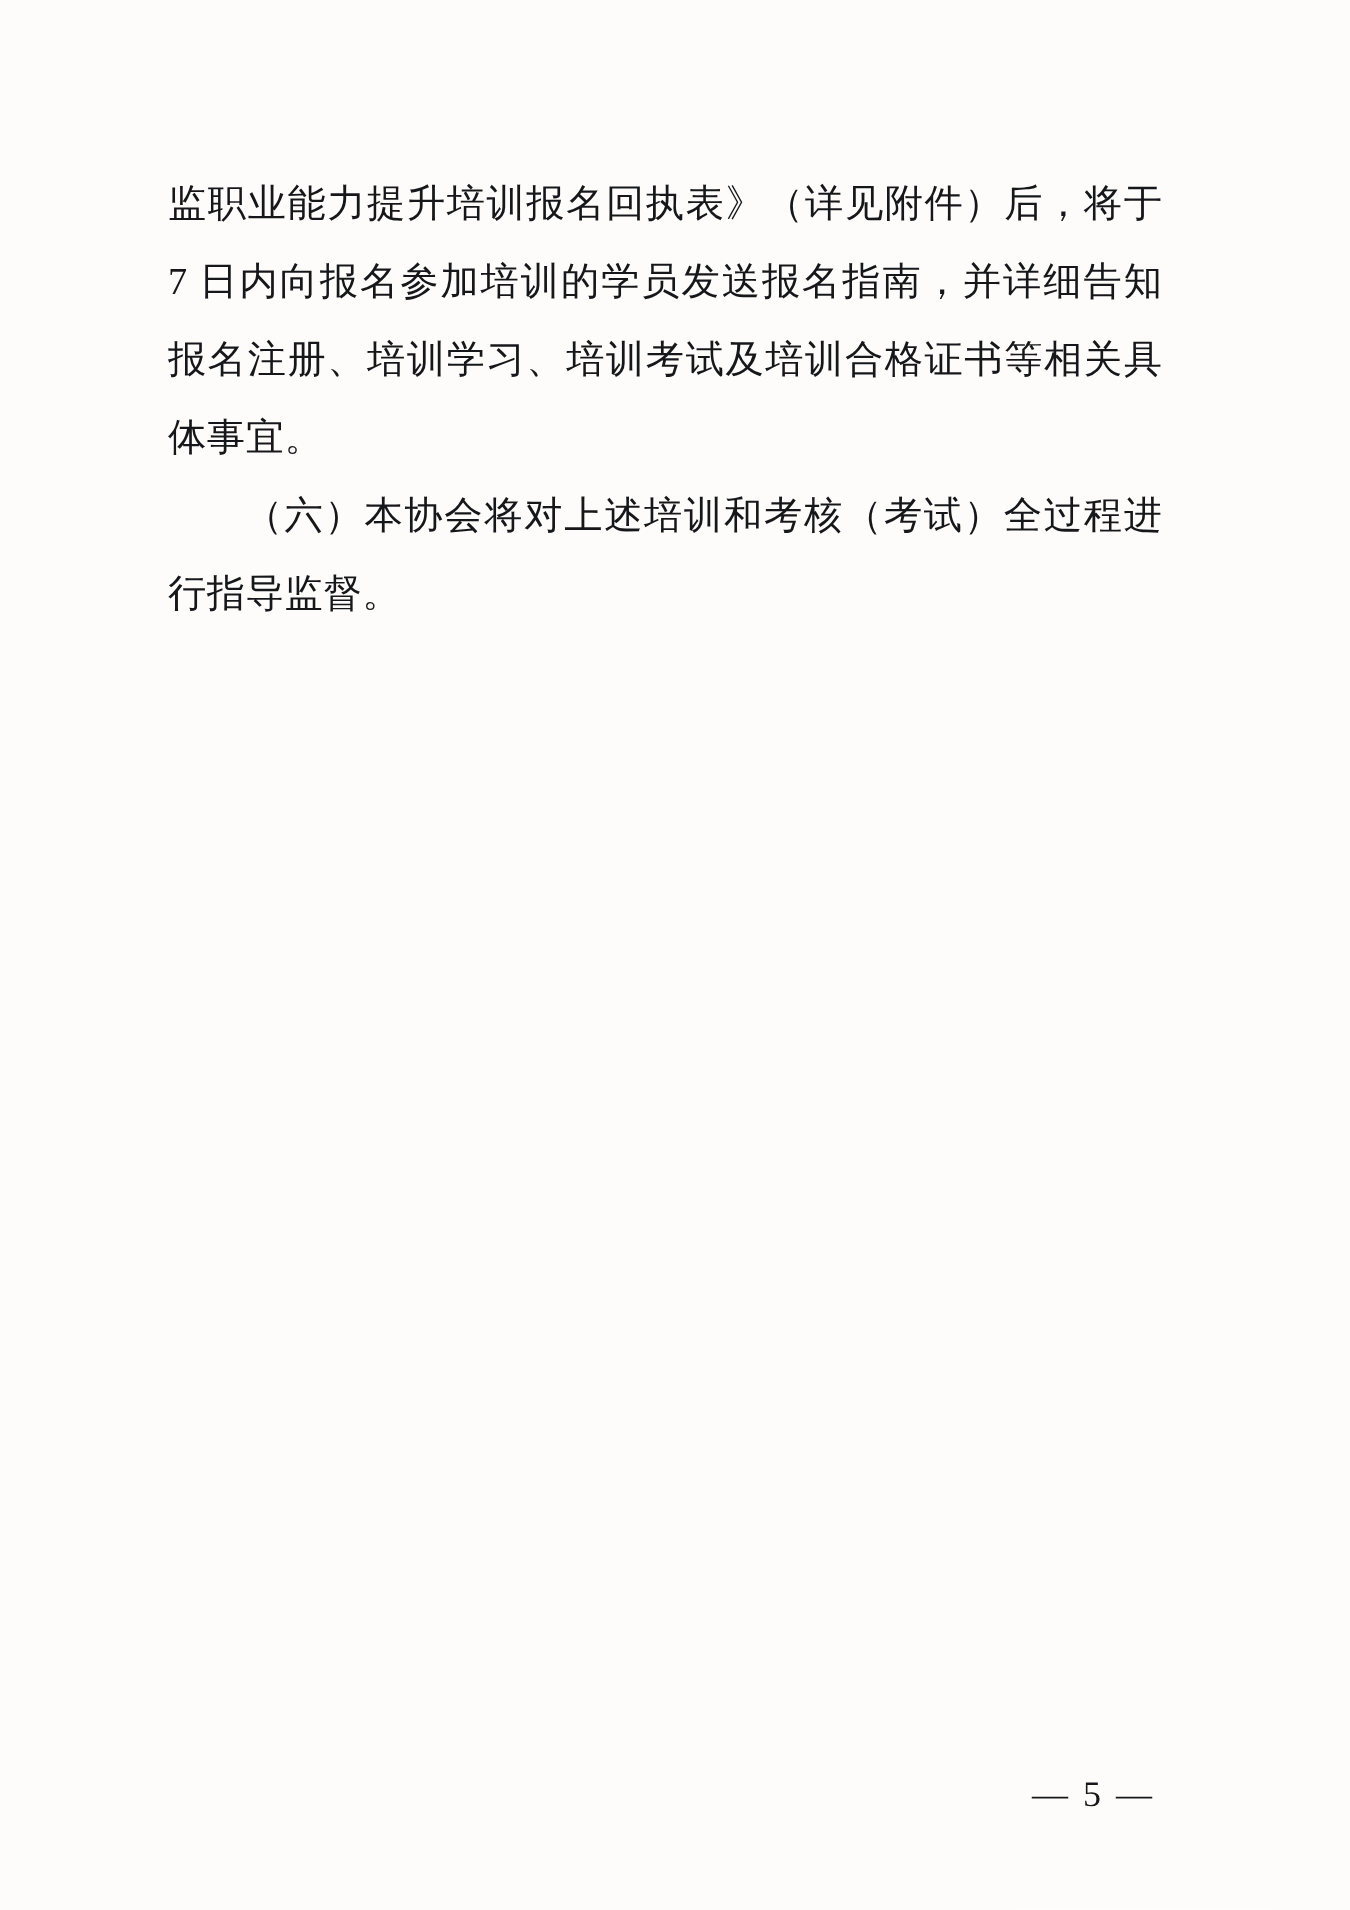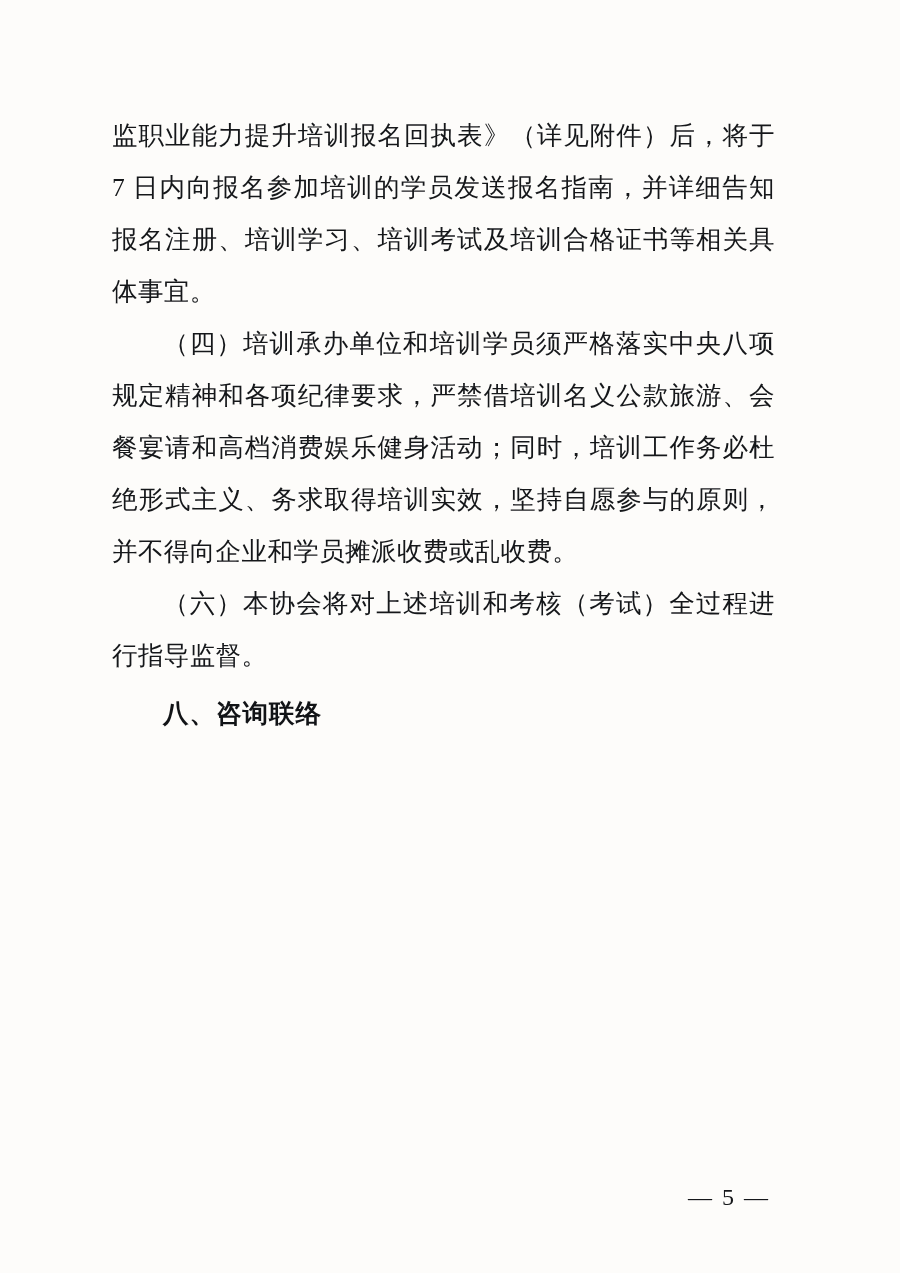--- a/index.html
+++ b/index.html
@@ -64,24 +64,22 @@
     letter-spacing: 2px;
   }
 </style>
 </head>
 <body>
 
 <div class="page">
   <div class="page-body">
 
     <p class="para">监职业能力提升培训报名回执表》（详见附件）后，将于 7 日内向报名参加培训的学员发送报名指南，并详细告知报名注册、培训学习、培训考试及培训合格证书等相关具体事宜。</p>
-    <p class="para indent">（四）培训承办单位和培训学员须严格落实中央八项规定精神和各项纪律要求，严禁借培训名义公款旅游、会餐宴请和高档消费娱乐健身活动；同时，培训工作务必杜绝形式主义、务求取得培训实效，坚持自愿参与的原则，并不得向企业和学员摊派收费或乱收费。</p>
     <p class="para indent">（六）本协会将对上述培训和考核（考试）全过程进行指导监督。</p>
 
-    <h2 class="section-title">八、咨询联络</h2>
 
     <div class="contact-line">
       
     </div>
 
   </div>
 
   <div class="page-number">— 5 —</div>
 </div>
 

